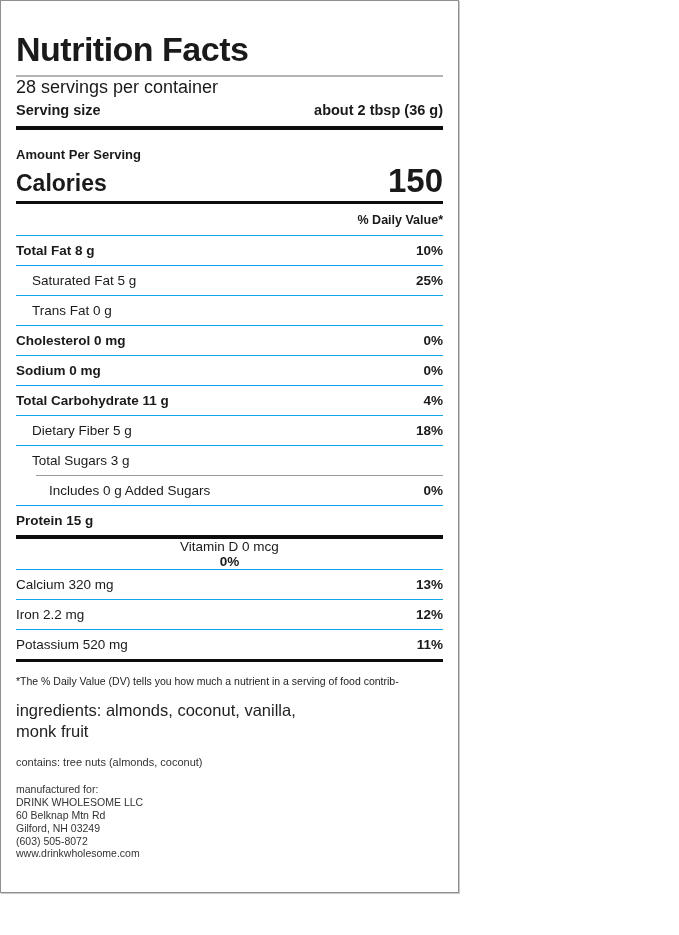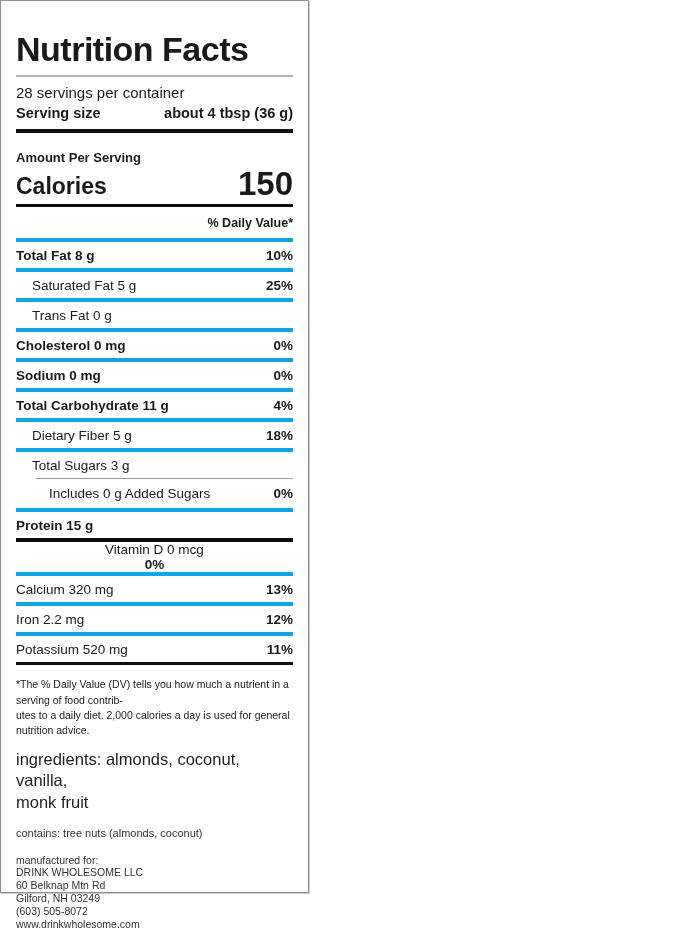--- a/index.html
+++ b/index.html
@@ -5,36 +5,36 @@
   * { margin: 0; padding: 0; box-sizing: border-box; }
   html, body {
     width: 679px; height: 935px;
     background: #ffffff;
     font-family: "Liberation Sans", sans-serif;
     position: relative;
   }
   .label-box {
     position: absolute;
     top: 0; left: 0;
-    width: 309px; height: 893px;
+    width: 459px; height: 893px;
     background: #ffffff;
     border: 1px solid #8f8f8f;
     box-shadow: 1px 1px 0 #c9c9c9;
     padding: 0 15px;
     color: #1a1a1a;
   }
   .title {
     font-size: 34px;
     font-weight: 700;
     letter-spacing: -0.5px;
     padding-top: 29px;
     line-height: 1.15;
   }
   .title-rule { height: 2px; background: #b4b4b4; margin-top: 6px; }
-  .servings { font-size: 15px; margin-top: 7px; line-height: 1.2; }
+  .servings { font-size: 18px; margin-top: 0; line-height: 1.2; }
   .serving-size-row {
     display: flex; justify-content: space-between;
     font-size: 14.5px; font-weight: 700;
     margin-top: 3px; padding-bottom: 8px;
   }
   .bar-thick { height: 4px; background: #0d0d0d; }
   .bar-medium { height: 3px; background: #0d0d0d; }
   .amount-per-serving { font-size: 13px; font-weight: 700; padding-top: 17px; }
   .calories-row {
     display: flex; justify-content: space-between; align-items: flex-end;
@@ -45,21 +45,21 @@
   .calories-value { font-size: 33px; font-weight: 700; line-height: 0.95; }
   .dv-header {
     text-align: right; font-size: 12.5px; font-weight: 700;
     padding: 9px 0 8px;
   }
   .row {
     position: relative;
     display: flex; justify-content: space-between; align-items: center;
     font-size: 13.5px;
     height: 30px;
-    border-top: 4px solid #0ea5e9;
+    border-top: 1px solid #0ea5e9;
   }
   .row .dv { font-weight: 700; }
   .row.bold .name { font-weight: 700; }
   .row .indent1 { padding-left: 16px; }
   .row .indent2 { padding-left: 33px; }
   .row.sep-indent { border-top: none; }
   .row.sep-indent::before {
     content: ""; position: absolute; top: 0; left: 20px; right: 0;
     height: 1px; background: #9a9a9a;
   }
@@ -76,21 +76,21 @@
 <body>
 
 <div class="label-box">
 
   <div class="title">Nutrition Facts</div>
   <div class="title-rule"></div>
 
   <div class="servings">28 servings per container</div>
   <div class="serving-size-row">
     <span>Serving size</span>
-    <span>about 4 tbsp (36 g)</span>
+    <span>about 2 tbsp (36 g)</span>
   </div>
 
   <div class="bar-thick"></div>
 
   <div class="amount-per-serving">Amount Per Serving</div>
   <div class="calories-row">
     <span class="calories-label">Calories</span>
     <span class="calories-value">150</span>
   </div>
 
@@ -159,21 +159,20 @@
     <div class="row">
       <span class="name">Potassium 520 mg</span>
       <span class="dv">11%</span>
     </div>
   </div>
 
   <div class="bar-medium"></div>
 
   <div class="footnote">
     <div>*The % Daily Value (DV) tells you how much a nutrient in a serving of food contrib-</div>
-    <div>utes to a daily diet. 2,000 calories a day is used for general nutrition advice.</div>
   </div>
 
   <div class="ingredients">
     <div>ingredients: almonds, coconut, vanilla,</div>
     <div>monk fruit</div>
   </div>
 
   <div class="contains">contains: tree nuts (almonds, coconut)</div>
 
   <div class="manufactured">

